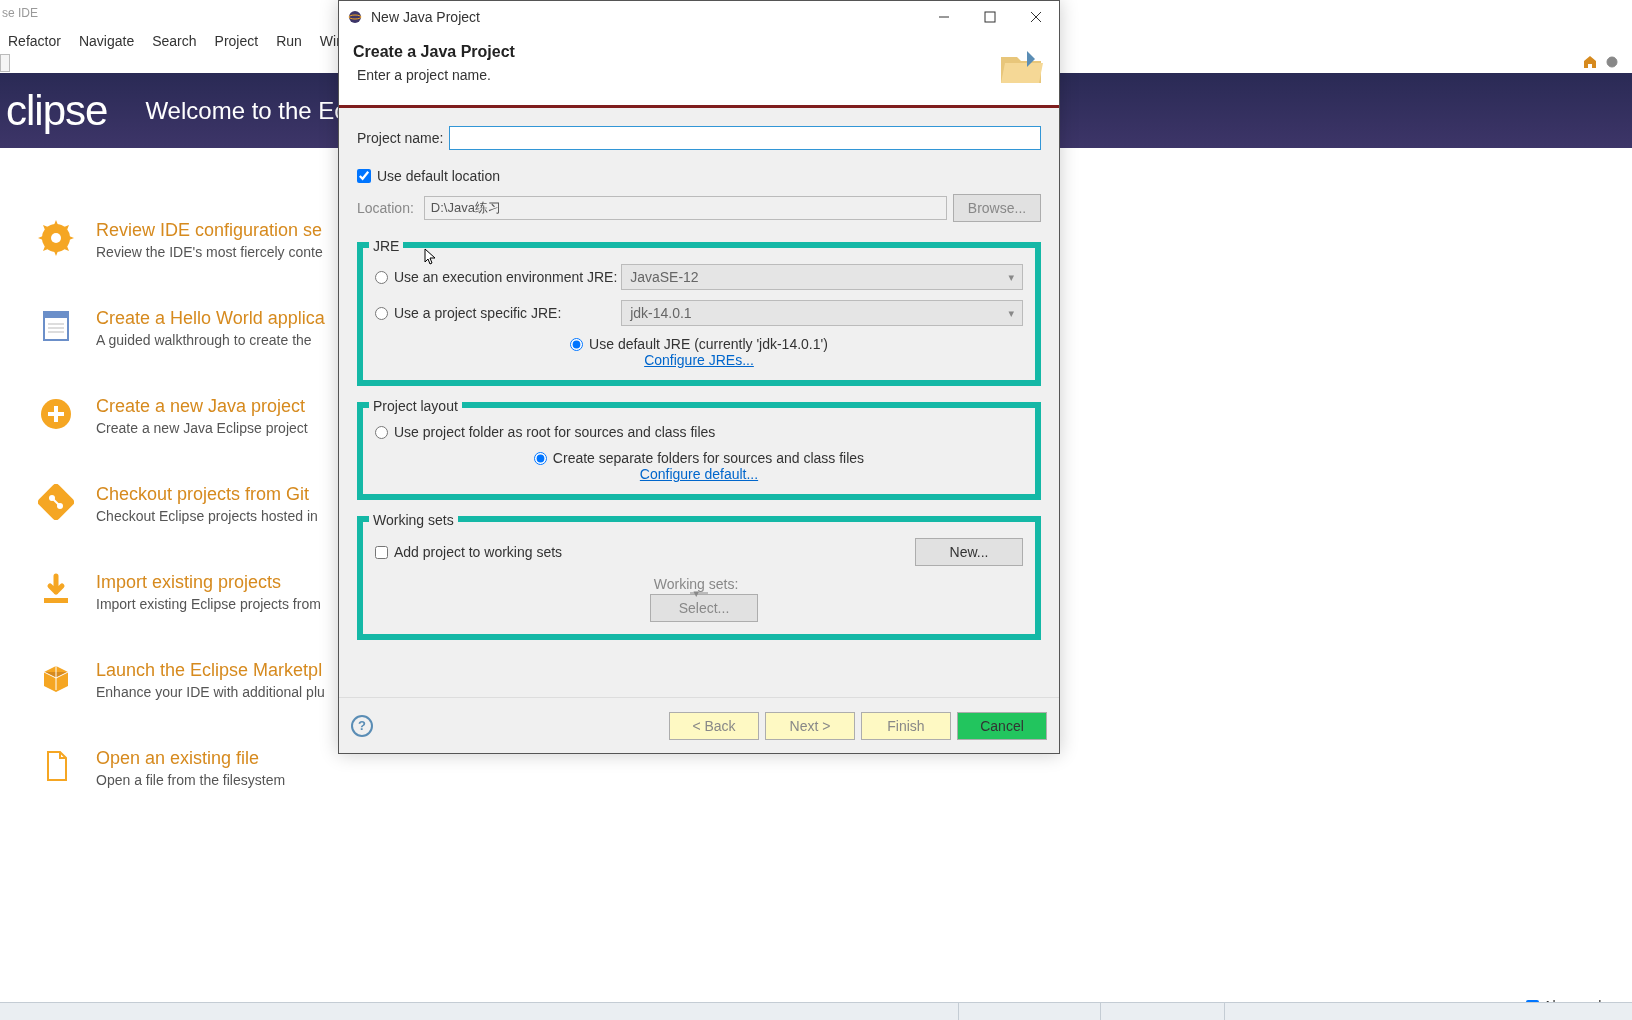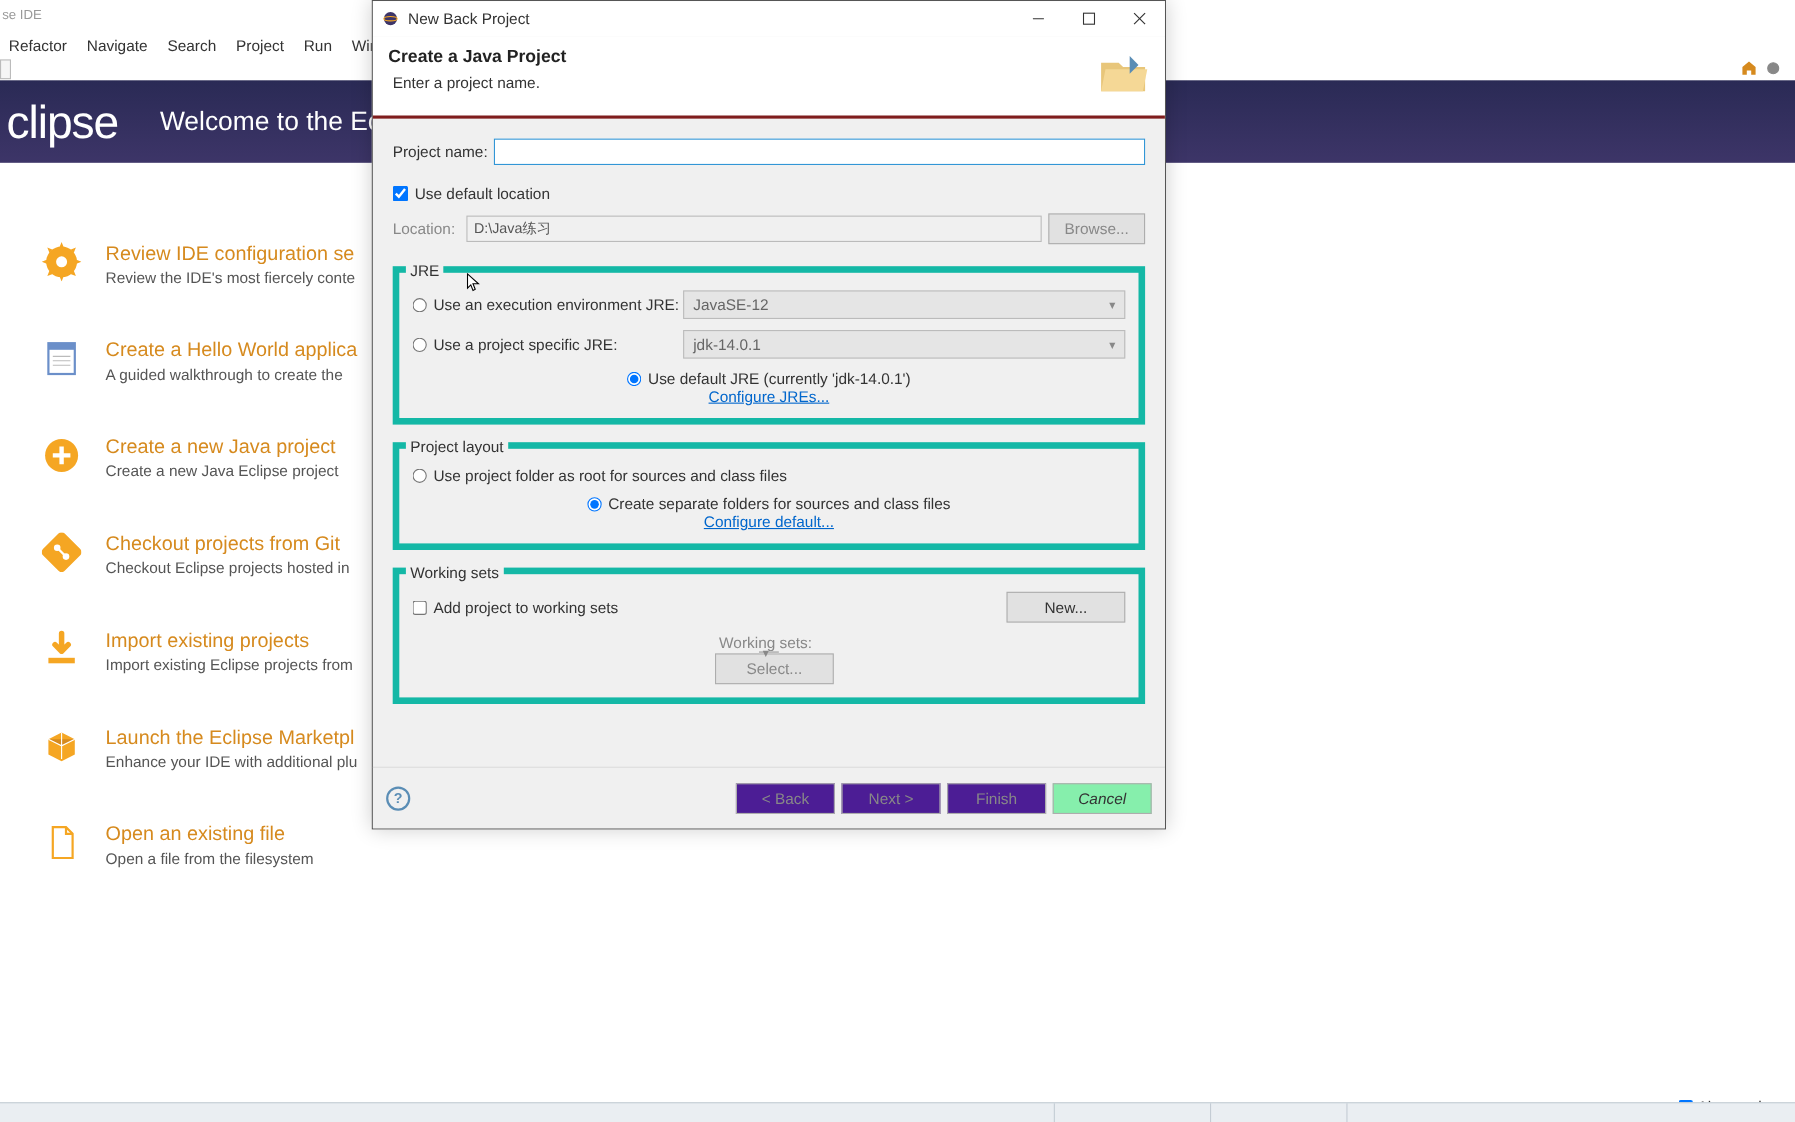--- a/index.html
+++ b/index.html
@@ -60,22 +60,22 @@
     .radio-row label { font-size: 14px; color: #333; }
     .combo { height: 26px; background: #e5e5e5; border: 1px solid #bbb; color: #666; font-size: 14px; padding: 0 8px; width: 410px; position: relative; display: flex; align-items: center; }
     .combo::after { content: '▾'; position: absolute; right: 8px; color: #888; font-size: 11px; }
     .link { color: #0066cc; text-decoration: underline; font-size: 14px; cursor: pointer; }
     .link-row { display: flex; justify-content: space-between; align-items: center; }
     .new-btn { width: 108px; height: 28px; background: #e1e1e1; border: 1px solid #adadad; font-size: 14px; color: #333; }
     
     .dlg-footer { height: 56px; border-top: 1px solid #ddd; display: flex; align-items: center; padding: 0 12px; background: #f0f0f0; }
     .help-icon { width: 22px; height: 22px; border: 2px solid #5a8db5; border-radius: 50%; display: flex; align-items: center; justify-content: center; color: #5a8db5; font-size: 13px; font-weight: bold; }
     .footer-btns { margin-left: auto; display: flex; gap: 6px; }
-    .footer-btn { width: 90px; height: 28px; background: #4c1d95; border: 1px solid #adadad; font-size: 14px; color: #888; }
-    .footer-btn.enabled { color: #333; background: #86efac; font-style: italic; }
+    .footer-btn { width: 90px; height: 28px; background: #fef9c3; border: 1px solid #adadad; font-size: 14px; color: #888; }
+    .footer-btn.enabled { color: #333; background: #22c55e; }
     
     .cursor-arrow { position: absolute; top: 248px; left: 424px; width: 14px; height: 18px; pointer-events: none; }
   </style>
 </head>
 <body>
 
 <div class="bg-window">
   <div class="bg-titlebar">se IDE</div>
   <div class="bg-menubar">
     <span>Refactor</span>
@@ -203,21 +203,21 @@
     <div class="statusbar-seg" style="left:1224px"></div>
   </div>
 </div>
 
 <div class="dialog">
   <div class="dlg-titlebar">
     <span class="dlg-titlebar-icon"><svg viewBox="0 0 16 16">
           <circle cx="8" cy="8" r="6" fill="#3d3568"></circle>
           <ellipse cx="8" cy="8" rx="6" ry="2" fill="none" stroke="#f5a623"></ellipse>
         </svg></span>
-    <span class="dlg-titlebar-text">New Back Project</span>
+    <span class="dlg-titlebar-text">New Java Project</span>
     <div class="dlg-titlebar-btns">
       <div class="dlg-tb-btn">
           <svg width="12" height="12">
             <line x1="1" y1="6" x2="11" y2="6" stroke="#333"></line>
           </svg>
         </div>
       <div class="dlg-tb-btn">
           <svg width="12" height="12">
             <rect x="1" y="1" width="10" height="10" fill="none" stroke="#333"></rect>
           </svg>

